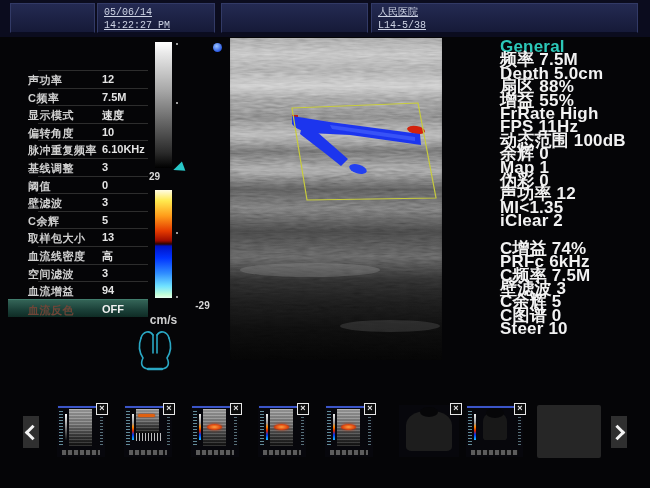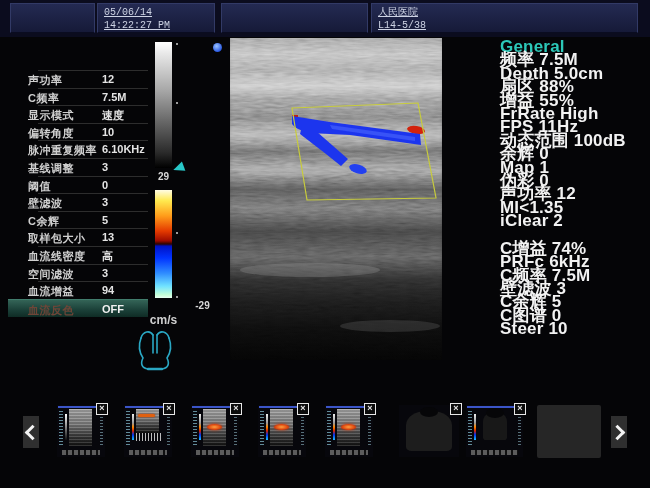--- a/index.html
+++ b/index.html
@@ -22,21 +22,21 @@
   .p-row:last-child{box-shadow:0 1px 0 #2d2d2d;}
   .p-label{position:absolute;left:20px;top:3px;letter-spacing:.5px;}
   .p-value{position:absolute;left:94px;top:3px;color:#e4e4e4;}
   .p-row.hl{background:linear-gradient(180deg,#346457 0%,#1c423a 55%,#0f2c25 100%);
             border-top:1px solid #417c6c;box-shadow:none;}
   .p-row.hl .p-label{color:#6e4638;}
   .p-row.hl .p-value{color:#f0f0f0;}
   
   .gs-bar{position:absolute;left:155px;top:42px;width:17px;height:126px;
           background:linear-gradient(180deg,#ffffff 0%,#e6e6e6 10%,#a8a8a8 38%,#6a6a6a 62%,#2a2a2a 88%,#000 100%);}
-  .vel-max{position:absolute;left:149px;top:171px;width:29px;text-align:center;color:#d8d8d8;font-size:10px;font-weight:bold;}
+  .vel-max{position:absolute;left:149px;top:171px;width:29px;color:#d8d8d8;font-size:10px;font-weight:bold;}
   .col-bar{position:absolute;left:155px;top:190px;width:17px;height:108px;
            background:linear-gradient(180deg,#fffce4 0%,#ffe94e 10%,#ff9c1a 24%,#e43a00 38%,#9e0c00 47%,#2c0400 50%,
                        #0012c6 52%,#0134ff 63%,#2f8cff 77%,#70e2ff 89%,#c4ffd8 97%,#eafff2 100%);}
   .vel-min{position:absolute;left:149px;top:300px;width:29px;text-align:center;color:#d8d8d8;font-size:10px;font-weight:bold;margin-left:39px;}
   .vel-unit{position:absolute;left:145px;top:313px;width:37px;text-align:center;color:#cfcfcf;font-size:12px;font-weight:bold;}
   .blue-dot{position:absolute;left:213px;top:43px;width:9px;height:9px;border-radius:50%;
             background:radial-gradient(circle at 40% 35%,#9cc4ff,#2a5ae2 70%,#12309a);}
   .cursor-arrow{position:absolute;left:173px;top:163px;width:0;height:0;
                 border-top:5px solid transparent;border-bottom:5px solid transparent;border-left:11px solid #28c8c8;
                 transform:rotate(160deg);}

